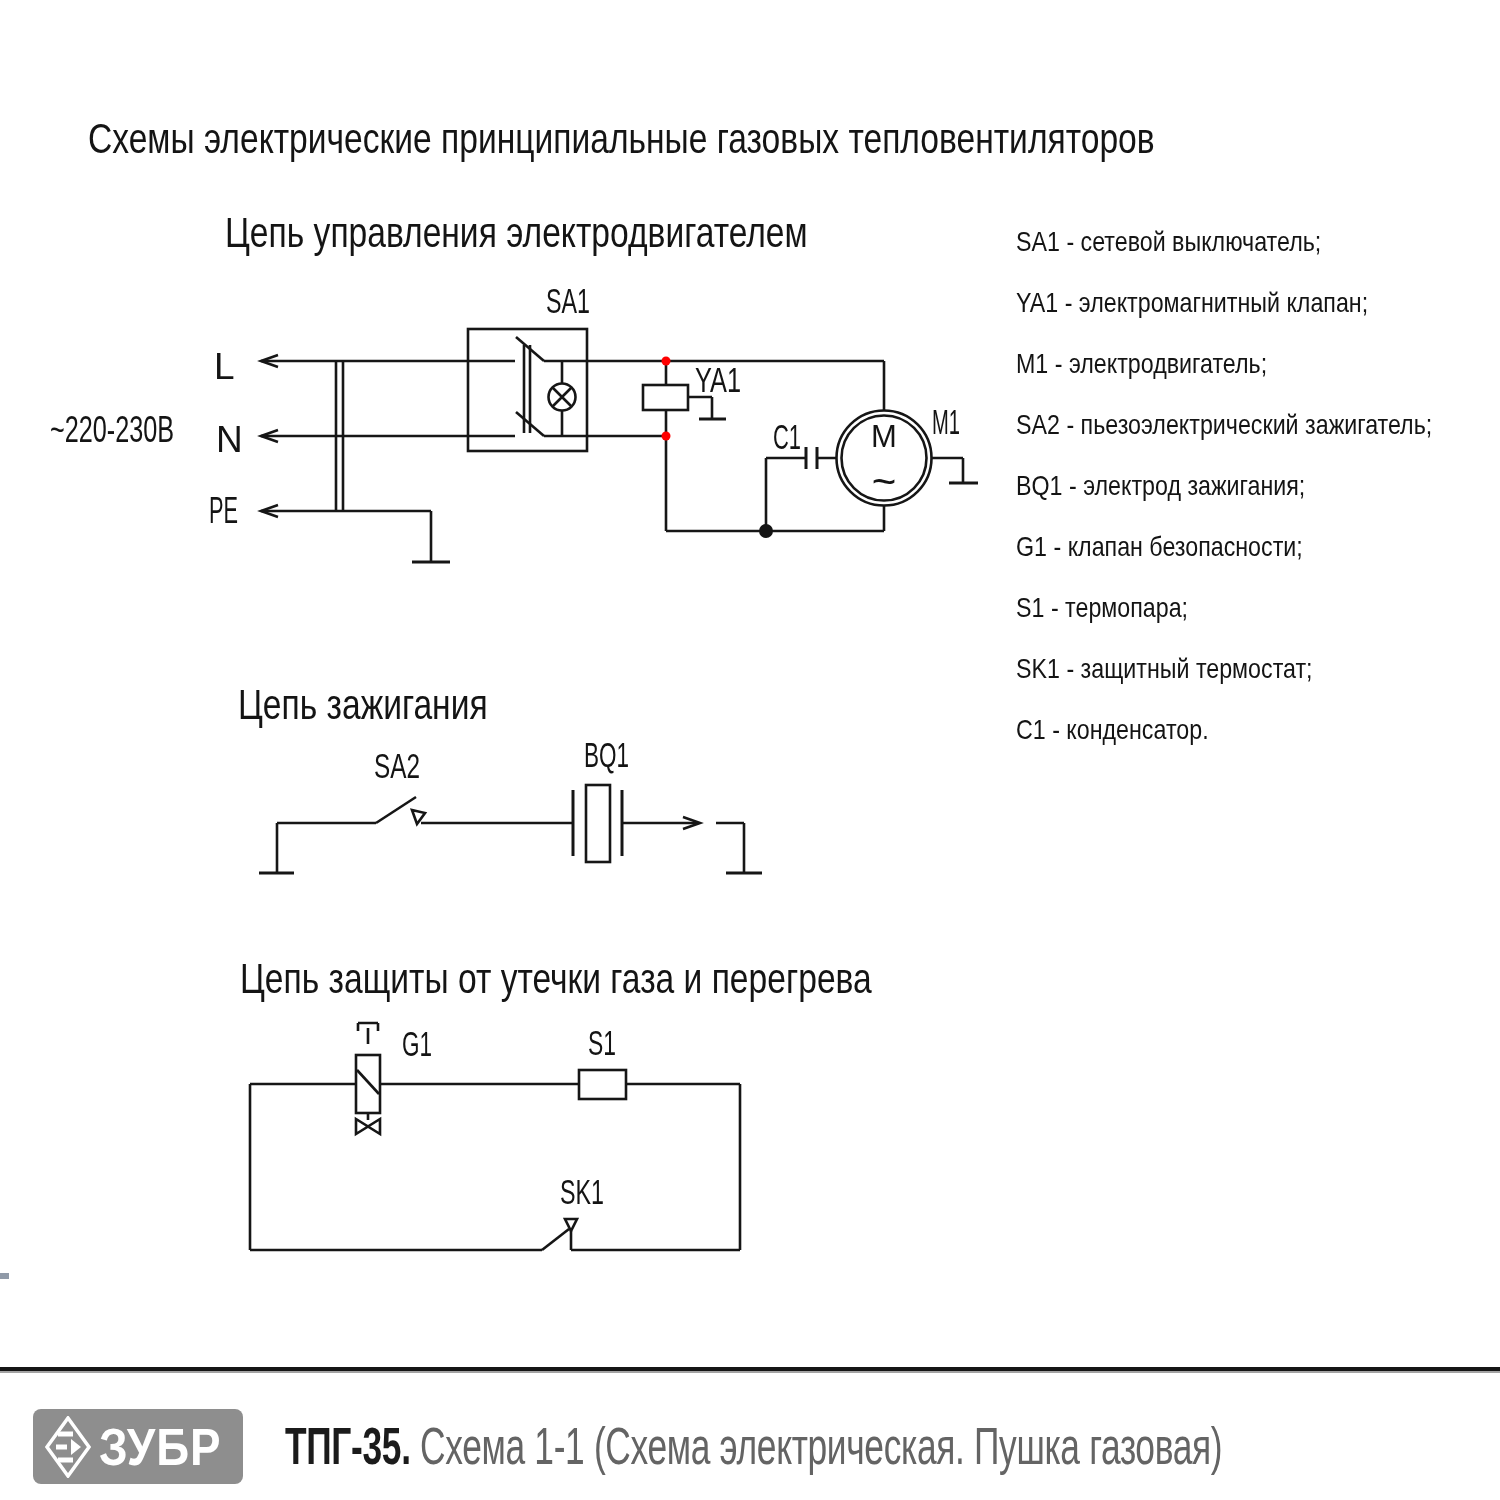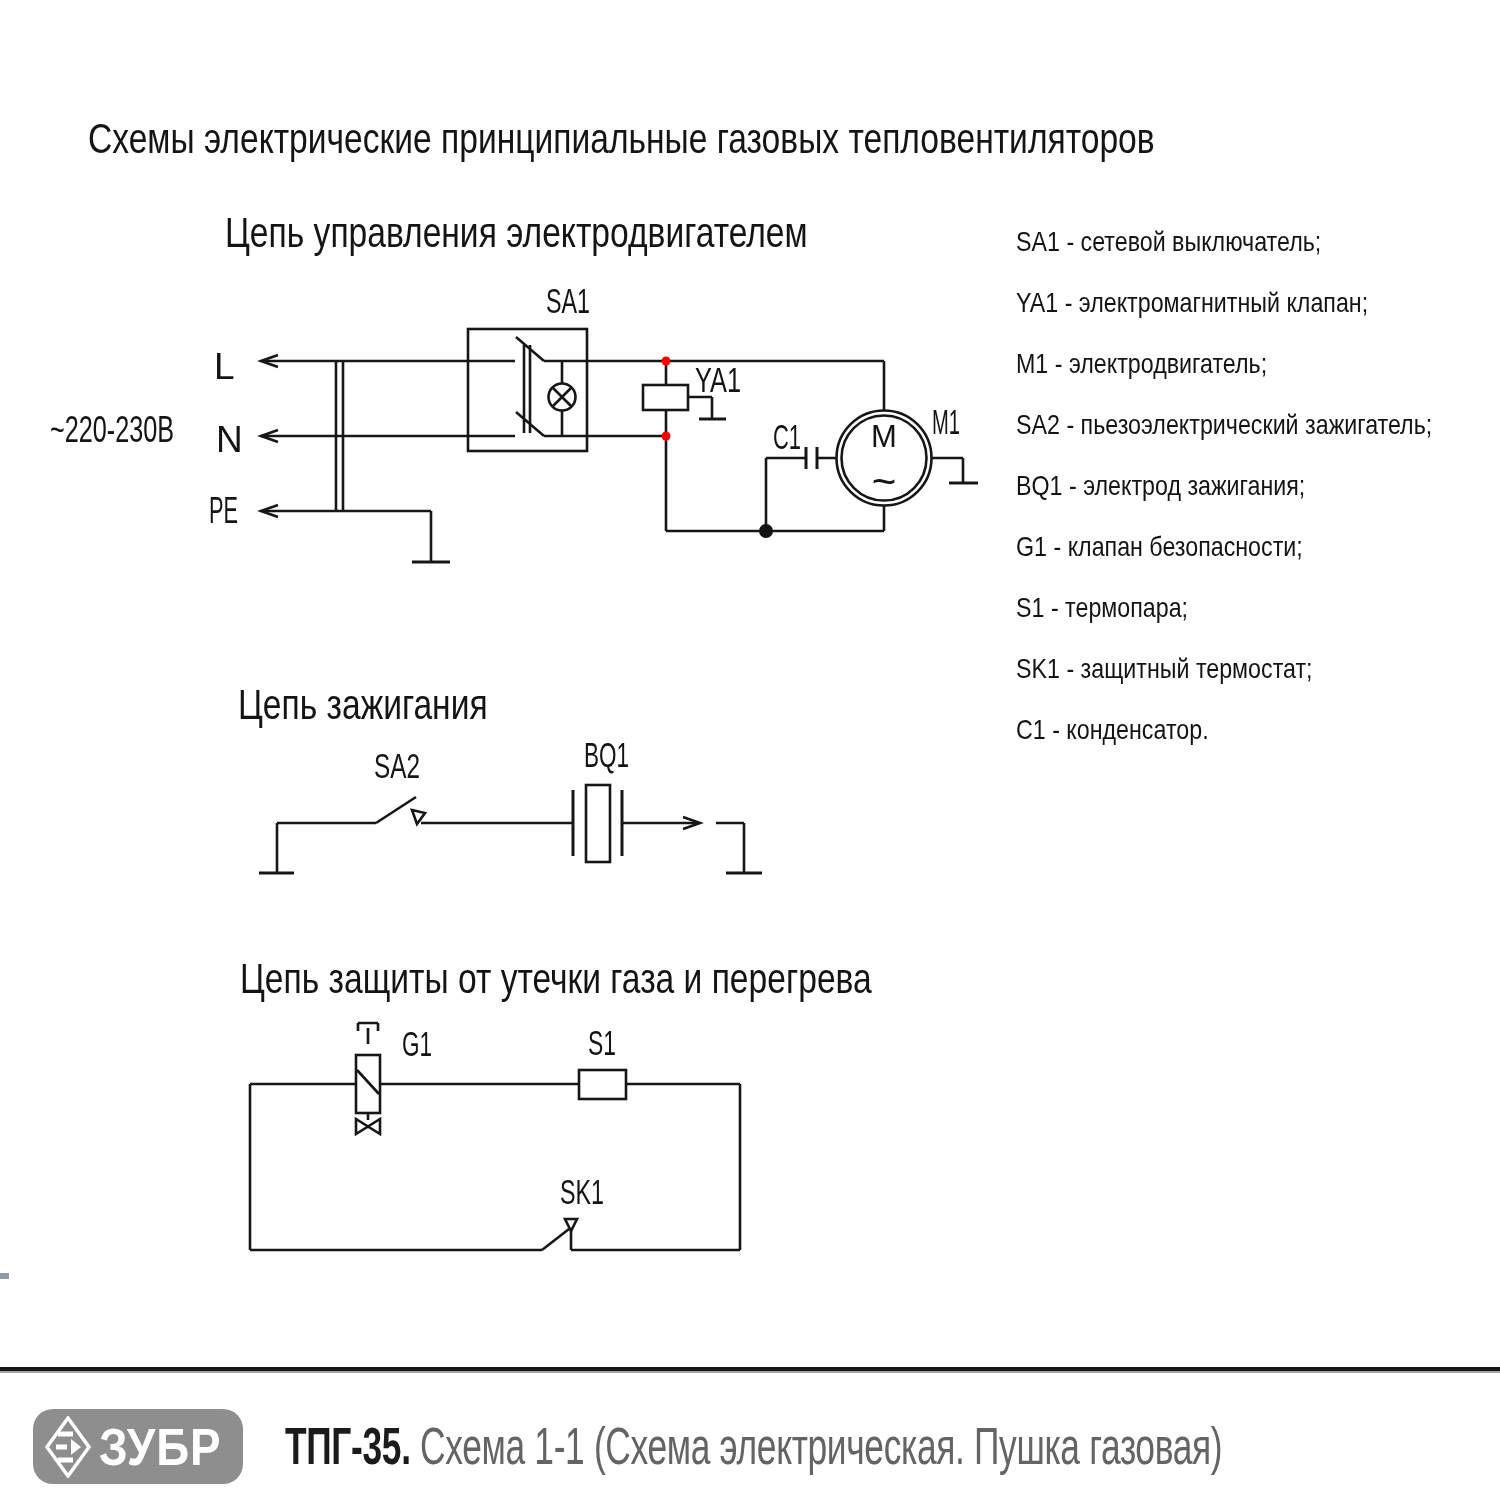--- a/index.html
+++ b/index.html
@@ -15,21 +15,21 @@
   .legend{left:1016px;top:228px;}
   .legend-item{font-size:28px;line-height:1;margin-bottom:33px;white-space:nowrap;
                transform:scaleX(0.83);transform-origin:left top;color:#141414;}
   svg text{font-family:"Liberation Sans","DejaVu Sans",sans-serif;fill:#141414;}
   .wire{stroke:#161616;stroke-width:2.6;fill:none;}
   .thick{stroke:#161616;stroke-width:3;fill:none;}
   .whitebox{stroke:#161616;stroke-width:2.6;fill:#ffffff;}
   .divider-black{left:0;top:1367px;width:1500px;height:4px;background:#151515;}
   .divider-gray{left:0;top:1371px;width:1500px;height:2px;background:#a3a3a3;}
   .artifact{left:0;top:1273px;width:9px;height:6px;background:#7d8899;opacity:.85;}
-  .logo-box{left:33px;top:1409px;width:210px;height:75px;background:#8e8e8e;border-radius:20px;
+  .logo-box{left:33px;top:1409px;width:210px;height:75px;background:#8e8e8e;border-radius:8px;
             display:flex;align-items:center;padding-left:12px;box-sizing:border-box;}
   .logo-text{color:#ffffff;font-weight:bold;font-size:52px;line-height:1;letter-spacing:1px;
              transform:scaleX(0.88);transform-origin:left center;margin-left:8px;}
   .footer-line{left:285px;top:1420px;font-size:52px;line-height:1;white-space:nowrap;
                transform:scaleX(0.68);transform-origin:left top;letter-spacing:-0.5px;}
   .footer-model{font-weight:bold;color:#1b1b1b;}
   .footer-caption{font-weight:normal;color:#646464;}
 </style>
 </head>
 <body>

